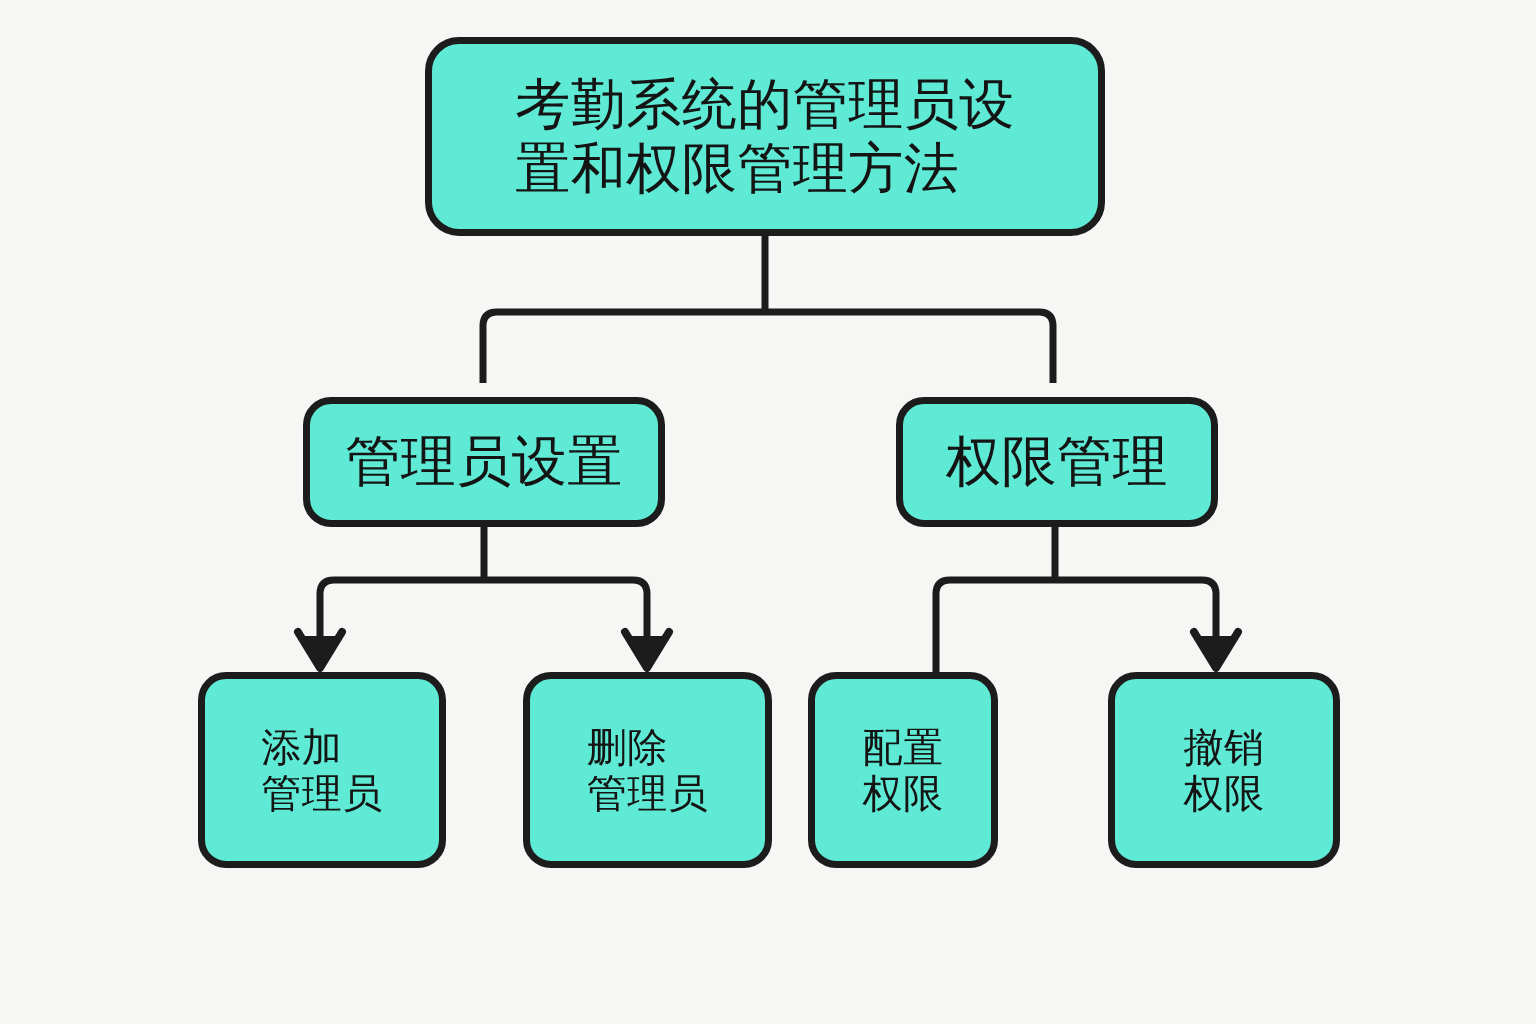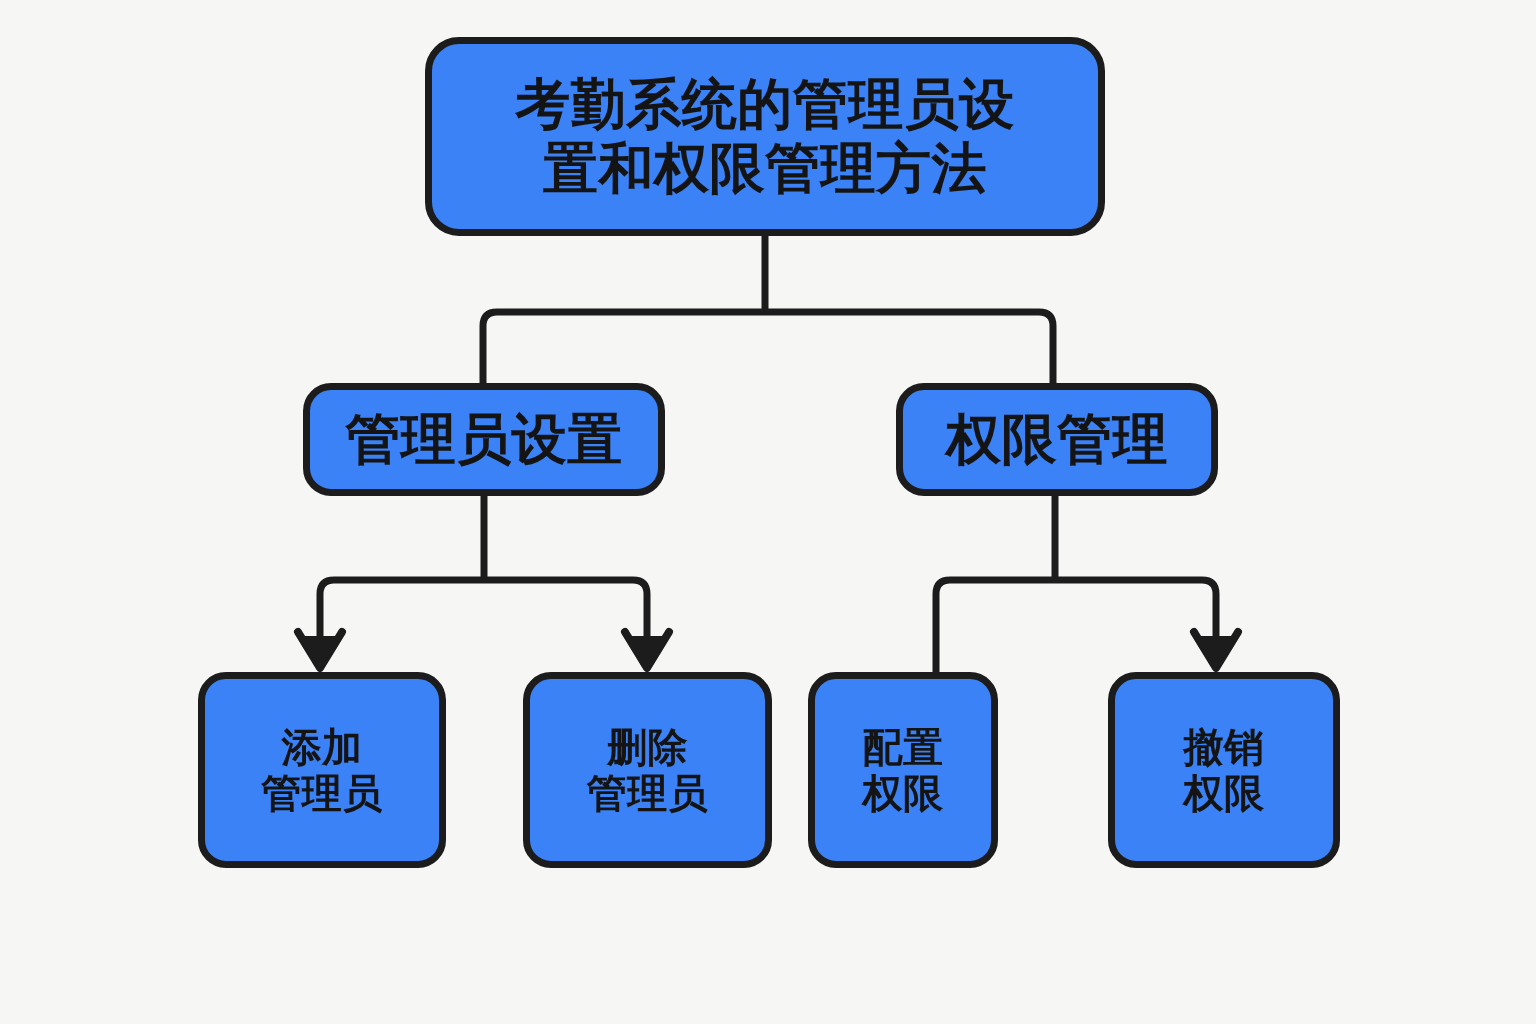--- a/index.html
+++ b/index.html
@@ -21,45 +21,45 @@
   #edges {
     position: absolute;
     left: 0;
     top: 0;
     width: 1536px;
     height: 1024px;
   }
   .node {
     position: absolute;
     box-sizing: border-box;
-    background: #3b82f6;
+    background: #5eead4;
     border: 7px solid #1c1c1c;
     display: flex;
     align-items: center;
     justify-content: center;
-    text-align: center;
+    text-align: left;
     color: #141414;
-    font-weight: 700;
+    font-weight: 400;
     letter-spacing: 0.5px;
     line-height: 1.16;
     white-space: pre-line;
     z-index: 2;
   }
   .node.root {
     left: 425px;
     top: 37px;
     width: 680px;
     height: 199px;
     border-radius: 34px;
     font-size: 55px;
     padding: 0 22px;
   }
   .node.branch {
-    top: 383px;
-    height: 113px;
+    top: 397px;
+    height: 130px;
     border-radius: 28px;
     font-size: 55px;
   }
   .node.branch-left  { left: 303px;  width: 362px; }
   .node.branch-right { left: 896px;  width: 322px; }
   .node.leaf {
     top: 672px;
     height: 196px;
     border-radius: 28px;
     font-size: 40px;

